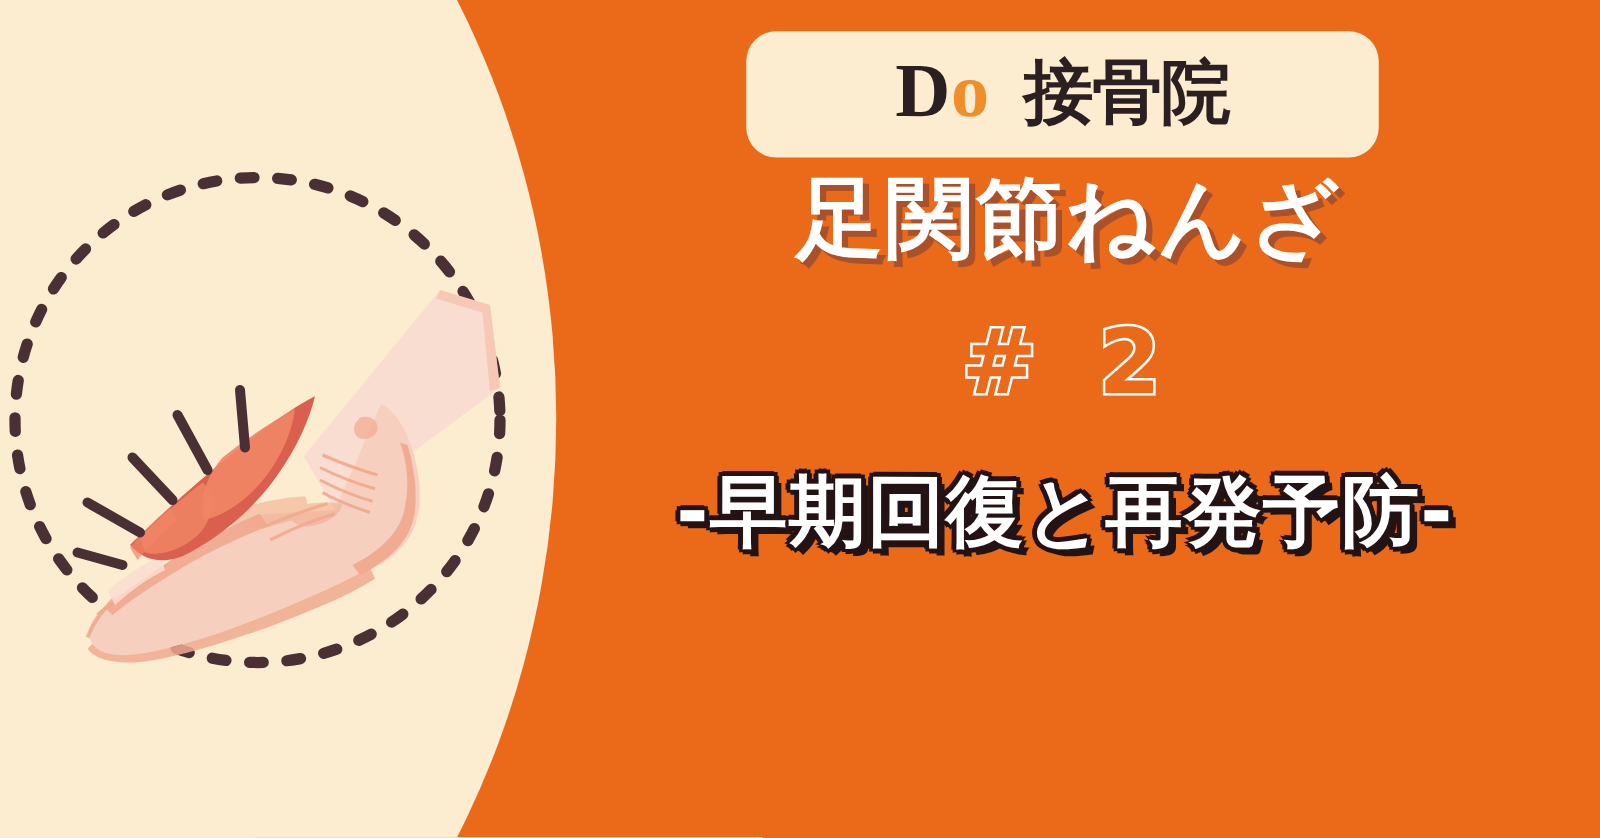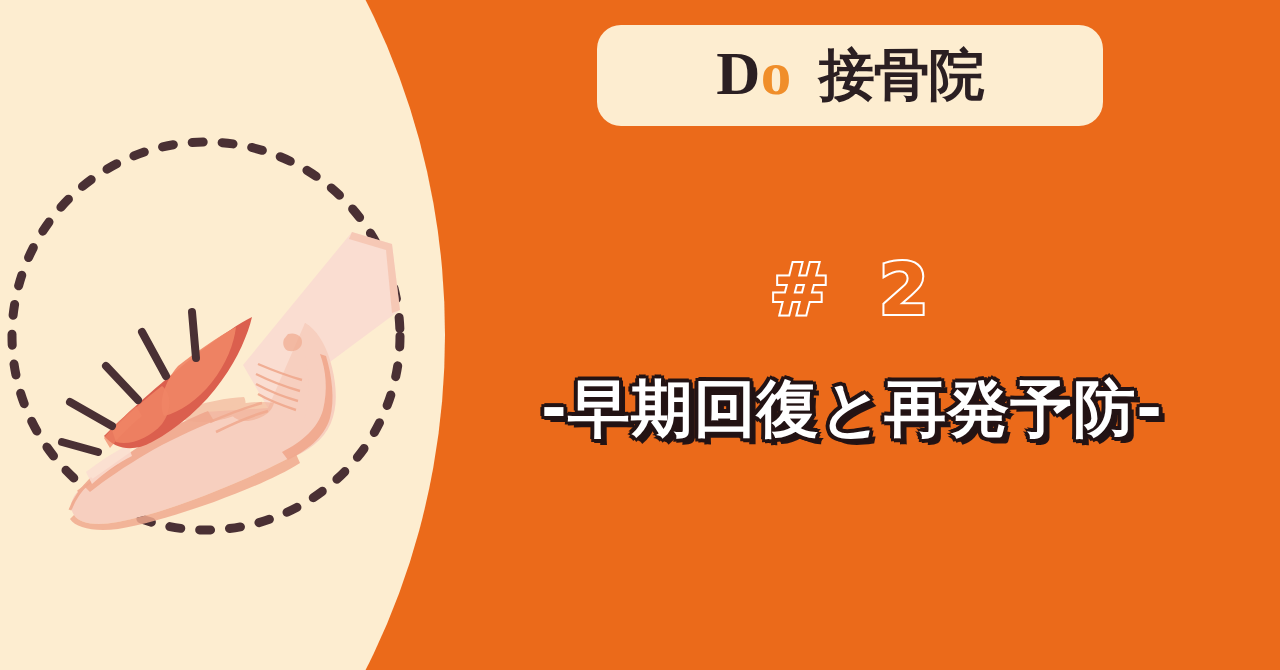--- a/index.html
+++ b/index.html
@@ -275,20 +275,21 @@
   </div>
 
   <div id="right-col">
 
     <div id="logo-badge">
       <div id="logo-text">
         <span>D</span><span class="o">o</span><span class="jp">接骨院</span>
       </div>
     </div>
 
+    <div id="headline">足関節ねんざ</div>
 
     <div id="issue-number"># 2</div>
 
     <div id="main-title">
       <span class="line2">-早期回復と再発予防-</span>
     </div>
 
   </div>
 </div>
 

